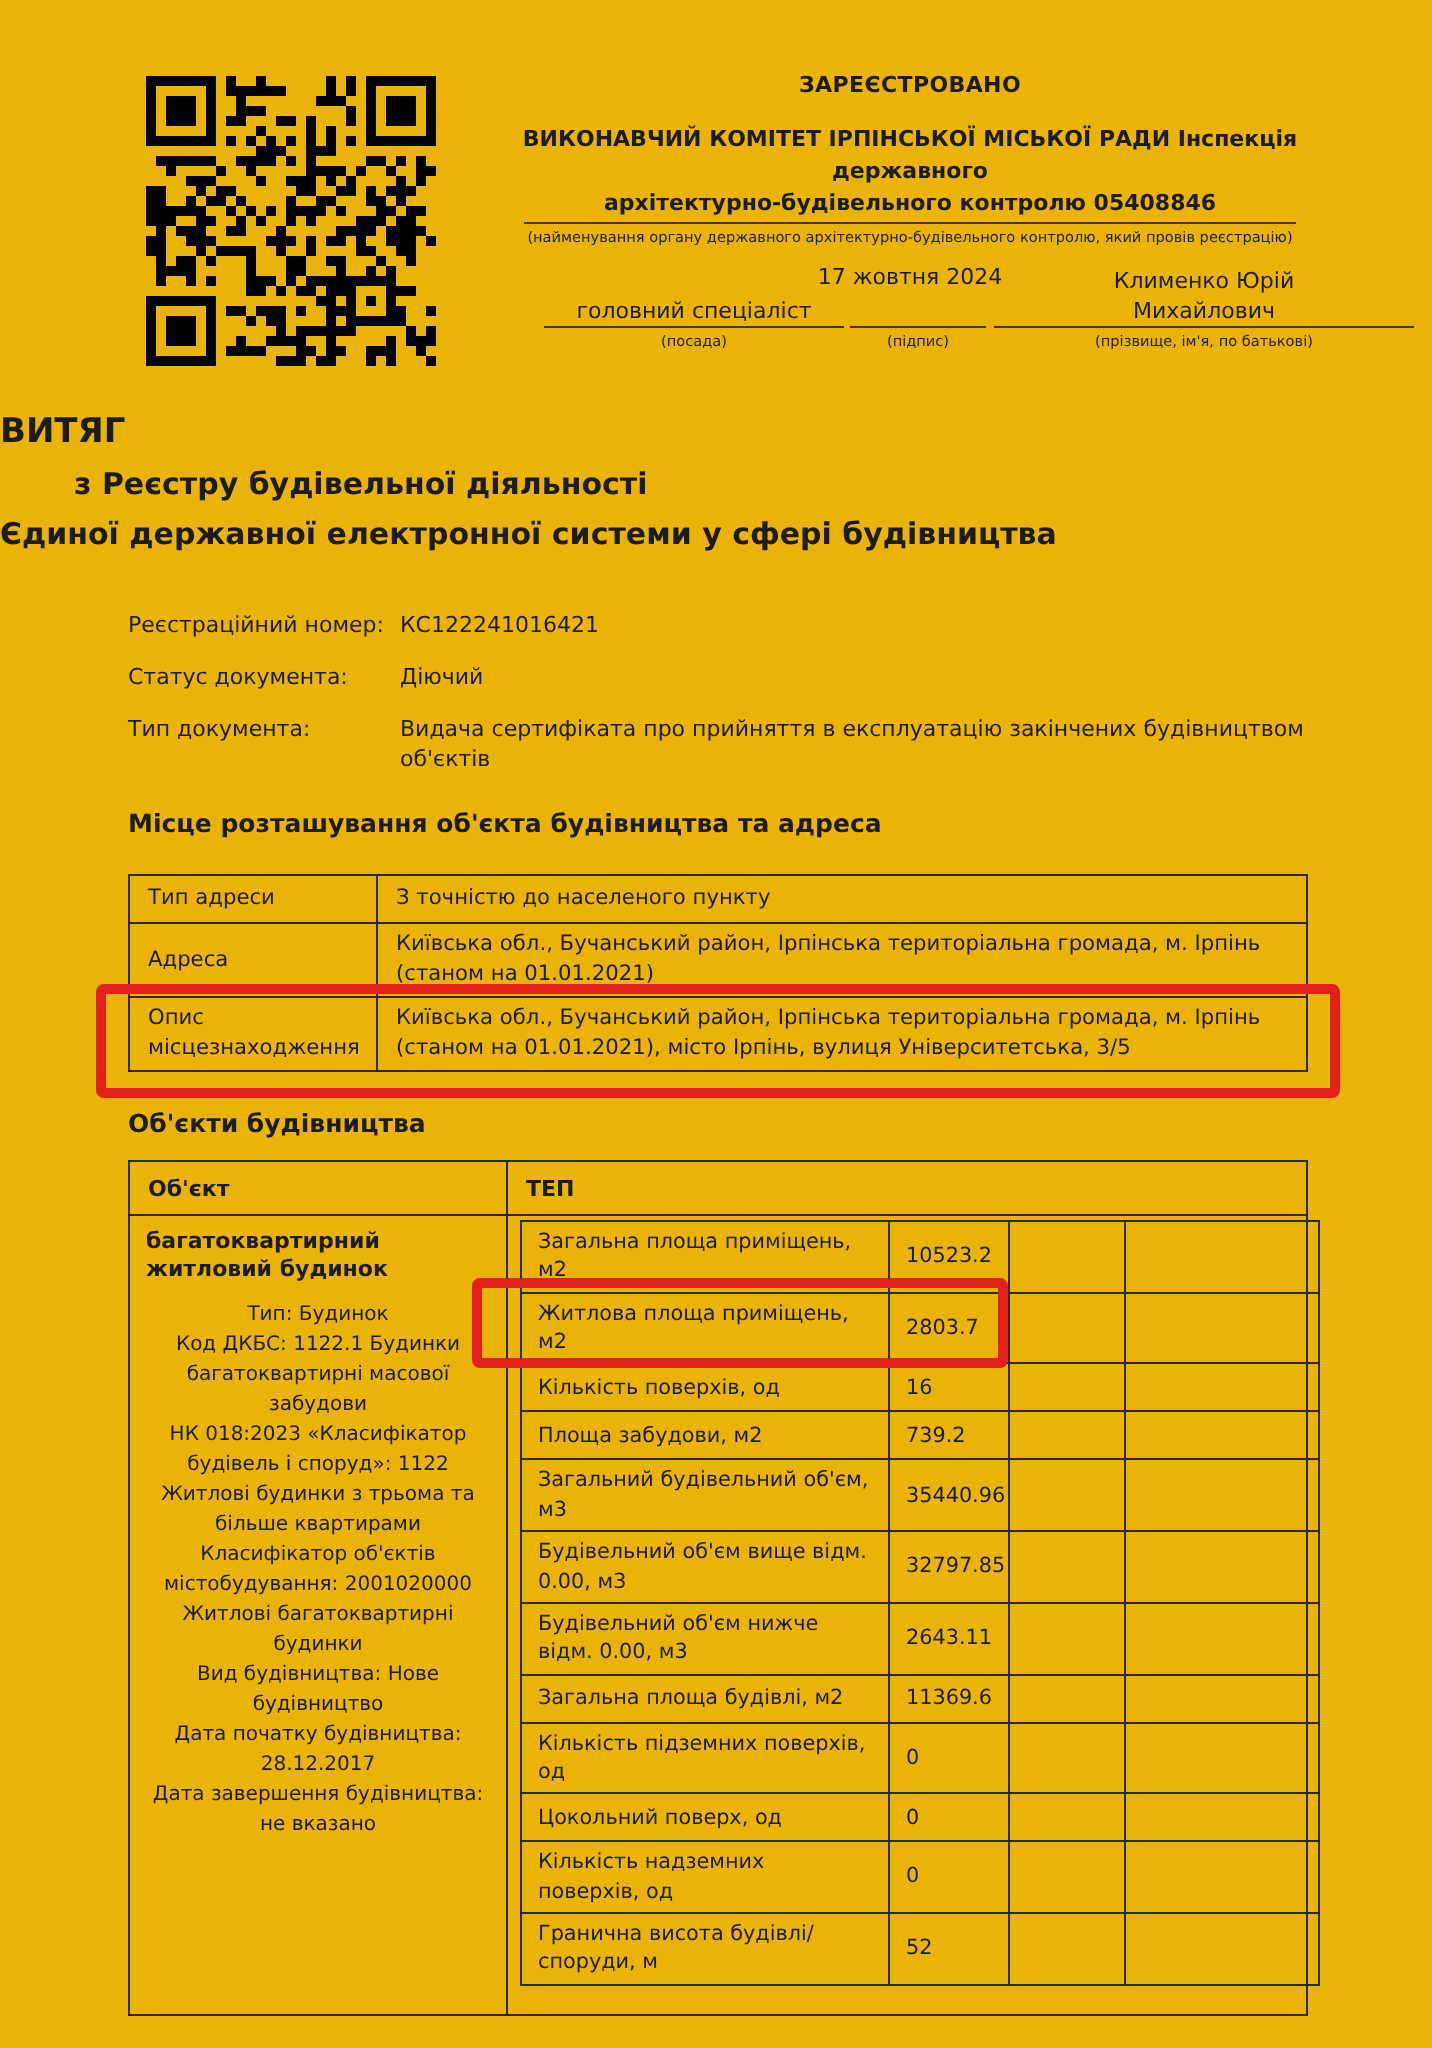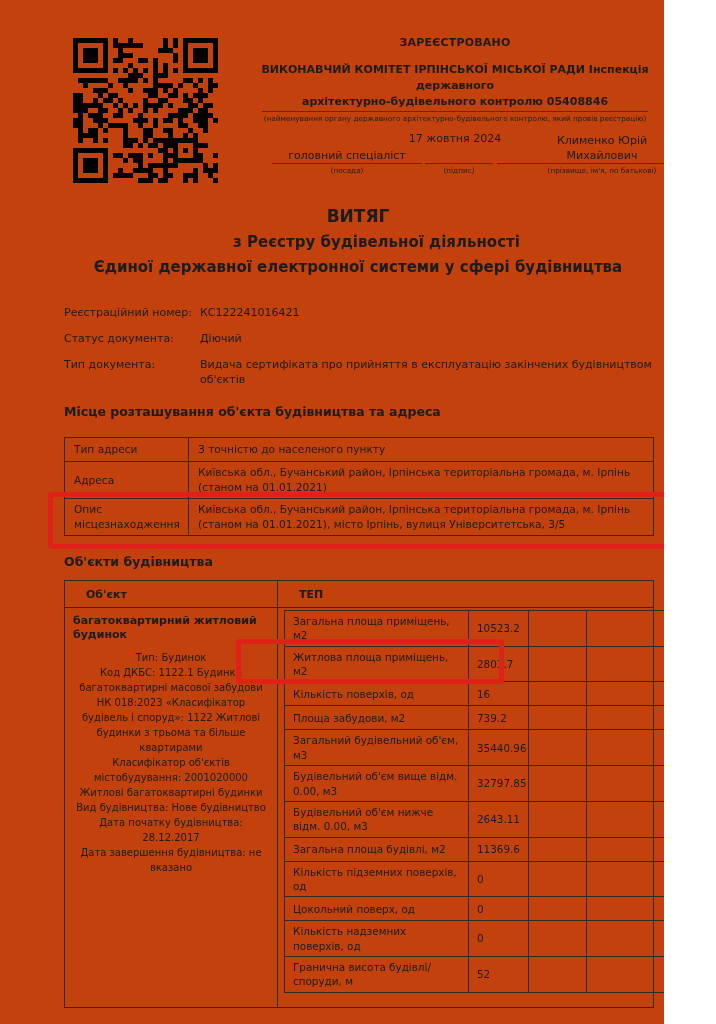--- a/index.html
+++ b/index.html
@@ -1,16 +1,16 @@
 <!DOCTYPE html>
 <html><head>
 <meta charset="utf-8">
 <style>
   html,body{margin:0;padding:0;background:#fff;}
-  .page{position:relative;width:664px;height:1024px;background:#c2410c;overflow:hidden;
+  .page{position:relative;width:716px;height:1024px;background:#eab308;overflow:hidden;
         font-family:"DejaVu Sans",sans-serif;color:#1c1c1c;}
 
   
   .qr{position:absolute;left:66px;top:31px;width:160px;height:160px;}
 
   
   .stamp{position:absolute;left:238px;top:36px;width:434px;text-align:center;}
   .stamp-title{font-weight:bold;font-size:11px;letter-spacing:.2px;}
   .org{margin-top:13px;font-size:11px;line-height:1.45;font-weight:bold;font-weight:600;}
   .org div{font-weight:bold;}
@@ -21,21 +21,21 @@
   .sig{position:absolute;top:130px;}
   .sig-val{min-height:33px;display:flex;align-items:flex-end;justify-content:center;
            font-size:11px;line-height:1.3;text-align:center;}
   .sig-val span{display:inline-block;max-width:150px;}
   .sig-cap{border-top:1px solid #3a3a3a;font-size:7.3px;text-align:center;padding-top:2px;color:#222;}
   #sig-position{left:272px;width:150px;}
   #sig-sign{left:425px;width:68px;}
   #sig-name{left:497px;width:210px;}
 
   
-  .doc-title{position:absolute;left:0;top:206px;width:716px;text-align:center;}
+  .doc-title{position:absolute;left:0;top:206px;width:716px;text-align:left;}
   .t1{font-size:17px;font-weight:bold;}
   .t2{font-size:15px;font-weight:bold;margin-top:7px;padding-left:37px;}
   .t3{font-size:15px;font-weight:bold;margin-top:7px;}
 
   
   .meta{position:absolute;left:64px;top:306px;width:606px;font-size:11px;}
   .meta-row{display:flex;margin-bottom:11px;}
   .meta-label{font-weight:normal;width:136px;flex:none;}
   .meta-value{flex:1;line-height:1.35;}
 
@@ -46,21 +46,21 @@
   
   table{border-collapse:collapse;}
   td{border:1px solid #2c2c2c;}
   .loc{position:absolute;left:64px;top:437px;width:590px;font-size:10.6px;line-height:1.42;table-layout:fixed;}
   .loc td{padding:3px 9px;vertical-align:middle;}
   .loc .lbl{width:105px;}
   .loc .r1 td{height:17px;}
 
   
   .obj{position:absolute;left:64px;top:580px;width:590px;font-size:10.6px;table-layout:fixed;}
-  .obj .hdr td{font-weight:bold;font-size:11px;height:20px;padding:3px 21px;vertical-align:middle;}
+  .obj .hdr td{font-weight:bold;font-size:11px;height:20px;padding:3px 9px;vertical-align:middle;}
   .obj .ocol{width:170px;}
   .obj .obody{vertical-align:top;padding:6px 8px;}
   .obj-title{font-weight:bold;font-size:11px;line-height:1.3;margin-bottom:7px;}
   .obj-detail{font-size:10px;line-height:1.5;text-align:center;}
   .obj .tepcell{vertical-align:top;padding:0;}
 
   .tep{margin:2px 11px 14px 6px;width:399px;font-size:10.4px;line-height:1.38;table-layout:fixed;border-collapse:collapse;}
   .tep td{padding:3px 8px;vertical-align:middle;height:17px;}
   .tep .th{font-weight:bold;font-size:10.8px;}
 

